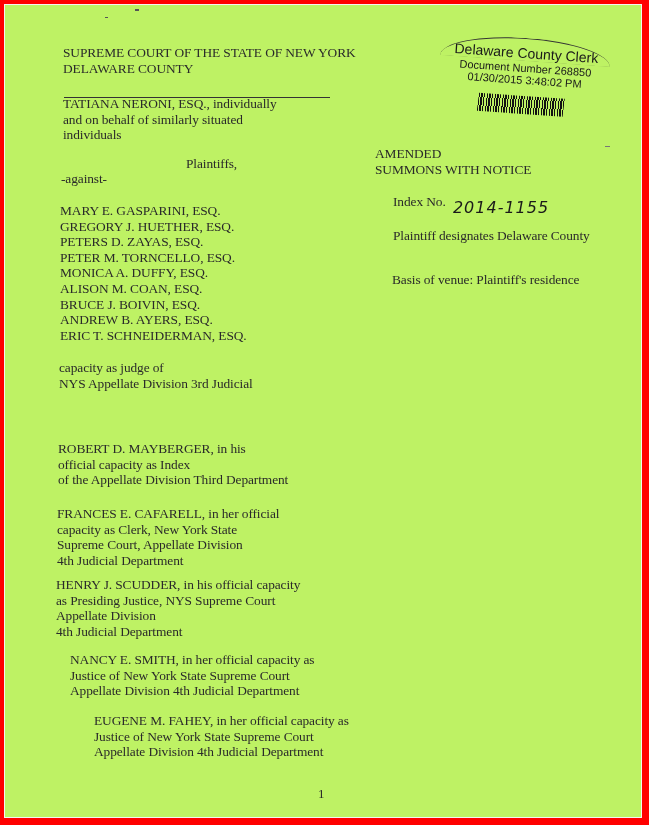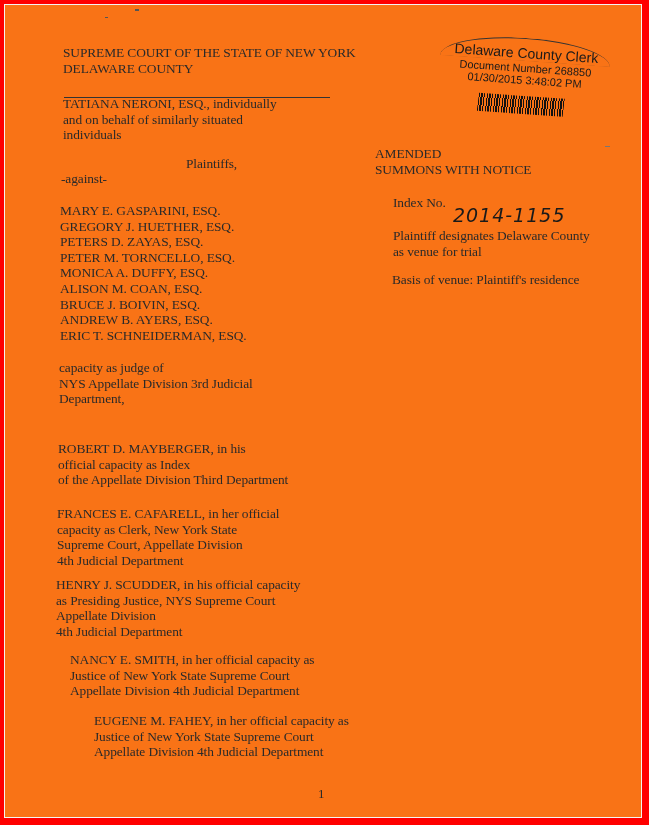--- a/index.html
+++ b/index.html
@@ -14,21 +14,21 @@
       overflow: hidden;
       font-family: "Liberation Serif", "DejaVu Serif", serif;
       color: #2a2a2a;
     }
     .page {
       position: absolute;
       left: 4px;
       top: 4px;
       width: 638px;
       height: 814px;
-      background: #f97316;
+      background: #bef264;
       box-shadow: inset 0 0 0 1px #f5f4f2;
     }
     .abs { position: absolute; }
     .txt {
       font-size: 13.4px;
       line-height: 15.6px;
       white-space: nowrap;
       letter-spacing: -0.1px;
     }
     .block div { white-space: nowrap; }
@@ -78,25 +78,25 @@
       background: repeating-linear-gradient(90deg,
         #111 0px, #111 1px, transparent 1px, transparent 2px,
         #111 2px, #111 4px, transparent 4px, transparent 5px,
         #111 5px, #111 6px, transparent 6px, transparent 8px);
       transform: skewX(-3deg);
     }
 
     .handwritten {
       font-family: "DejaVu Sans", sans-serif;
       font-style: italic;
-      font-size: 19px;
+      font-size: 16px;
       letter-spacing: 1px;
       color: #1a1a1a;
       position: relative;
-      top: 15px;
+      top: 7px;
       margin-left: 4px;
     }
 
     .pagenum {
       position: absolute;
       left: 314px;
       top: 782px;
       font-size: 13px;
     }
   </style>
@@ -133,21 +133,20 @@
     <div>MONICA A. DUFFY, ESQ.</div>
     <div>ALISON M. COAN, ESQ.</div>
     <div>BRUCE J. BOIVIN, ESQ.</div>
     <div>ANDREW B. AYERS, ESQ.</div>
     <div>ERIC T. SCHNEIDERMAN,  ESQ.</div>
   </div>
 
   <div class="abs txt block" style="left:55px;top:356px;">
     <div>capacity as judge of</div>
     <div>NYS Appellate Division 3rd Judicial</div>
-    <div>Department,</div>
   </div>
 
   <div class="abs txt block" style="left:54px;top:437px;">
     <div>ROBERT D. MAYBERGER, in his</div>
     <div>official capacity as Index</div>
     <div>of the Appellate Division Third Department</div>
   </div>
 
   <div class="abs txt block" style="left:53px;top:502px;">
     <div>FRANCES E. CAFARELL, in her official</div>
@@ -188,19 +187,18 @@
     <div>SUMMONS WITH NOTICE</div>
   </div>
 
   <div class="abs txt" style="left:389px;top:189px;">
     <span>Index No.</span>
     <span class="handwritten">2014-1155</span>
   </div>
 
   <div class="abs txt" style="left:389px;top:224px;">
     <div>Plaintiff designates Delaware County</div>
-    <div>as venue for trial</div>
   </div>
 
   <div class="abs txt" style="left:388px;top:268px;">Basis of venue: Plaintiff's residence</div>
 
   <div class="pagenum">1</div>
 </div>
 
 </body></html>

